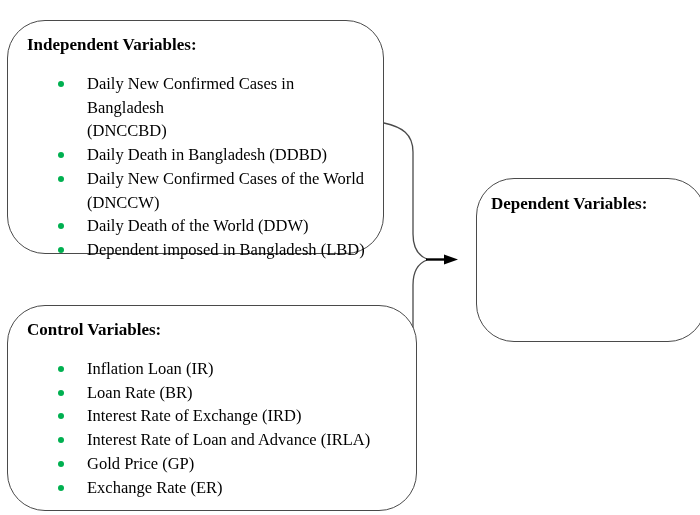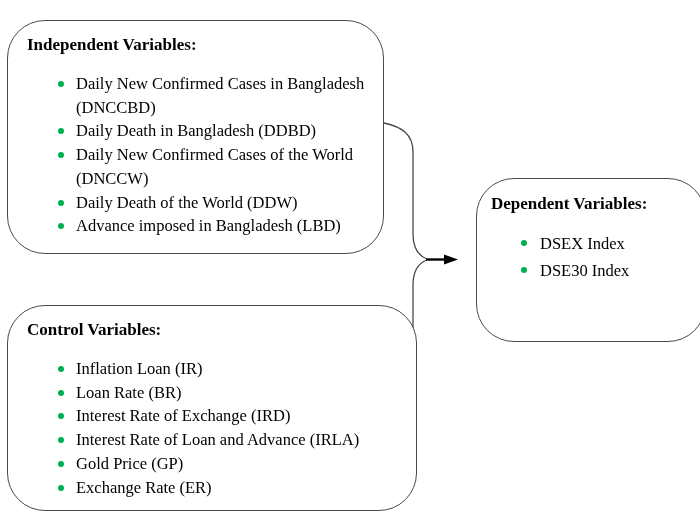--- a/index.html
+++ b/index.html
@@ -36,20 +36,21 @@
     list-style: none;
     margin: 17px 0 0 0;
     padding: 0 0 0 31px;
   }
   #box-dependent ul.var-list { margin-top: 16px; padding-left: 30px; }
   li.var-item {
     display: flex;
     align-items: flex-start;
     font-size: 16.5px;
     line-height: 23.7px;
+    gap: 11px;
   }
   #box-dependent li.var-item { line-height: 27px; }
   .bullet {
     flex: none;
     width: 6px; height: 6px;
     border-radius: 50%;
     background: #00B050;
     margin: 9px 12px 0 0;
   }
   #box-dependent .bullet { margin-top: 10px; margin-right: 13px; }
@@ -81,21 +82,21 @@
       <span class="bullet"></span>
       <span class="item-text">Daily New Confirmed Cases of the World
 (DNCCW)</span>
     </li>
     <li class="var-item">
       <span class="bullet"></span>
       <span class="item-text">Daily Death of the World (DDW)</span>
     </li>
     <li class="var-item">
       <span class="bullet"></span>
-      <span class="item-text">Advance imposed in Bangladesh (LBD)</span>
+      <span class="item-text">Dependent imposed in Bangladesh (LBD)</span>
     </li>
   </ul>
 </div>
 
 <div class="box" id="box-control">
   <div class="box-title">Control Variables:</div>
   <ul class="var-list">
     <li class="var-item">
       <span class="bullet"></span>
       <span class="item-text">Inflation Loan (IR)</span>
@@ -118,23 +119,13 @@
     </li>
     <li class="var-item">
       <span class="bullet"></span>
       <span class="item-text">Exchange Rate (ER)</span>
     </li>
   </ul>
 </div>
 
 <div class="box" id="box-dependent">
   <div class="box-title">Dependent Variables:</div>
-  <ul class="var-list">
-    <li class="var-item">
-      <span class="bullet"></span>
-      <span class="item-text">DSEX Index</span>
-    </li>
-    <li class="var-item">
-      <span class="bullet"></span>
-      <span class="item-text">DSE30 Index</span>
-    </li>
-  </ul>
 </div>
 
 </body></html>

